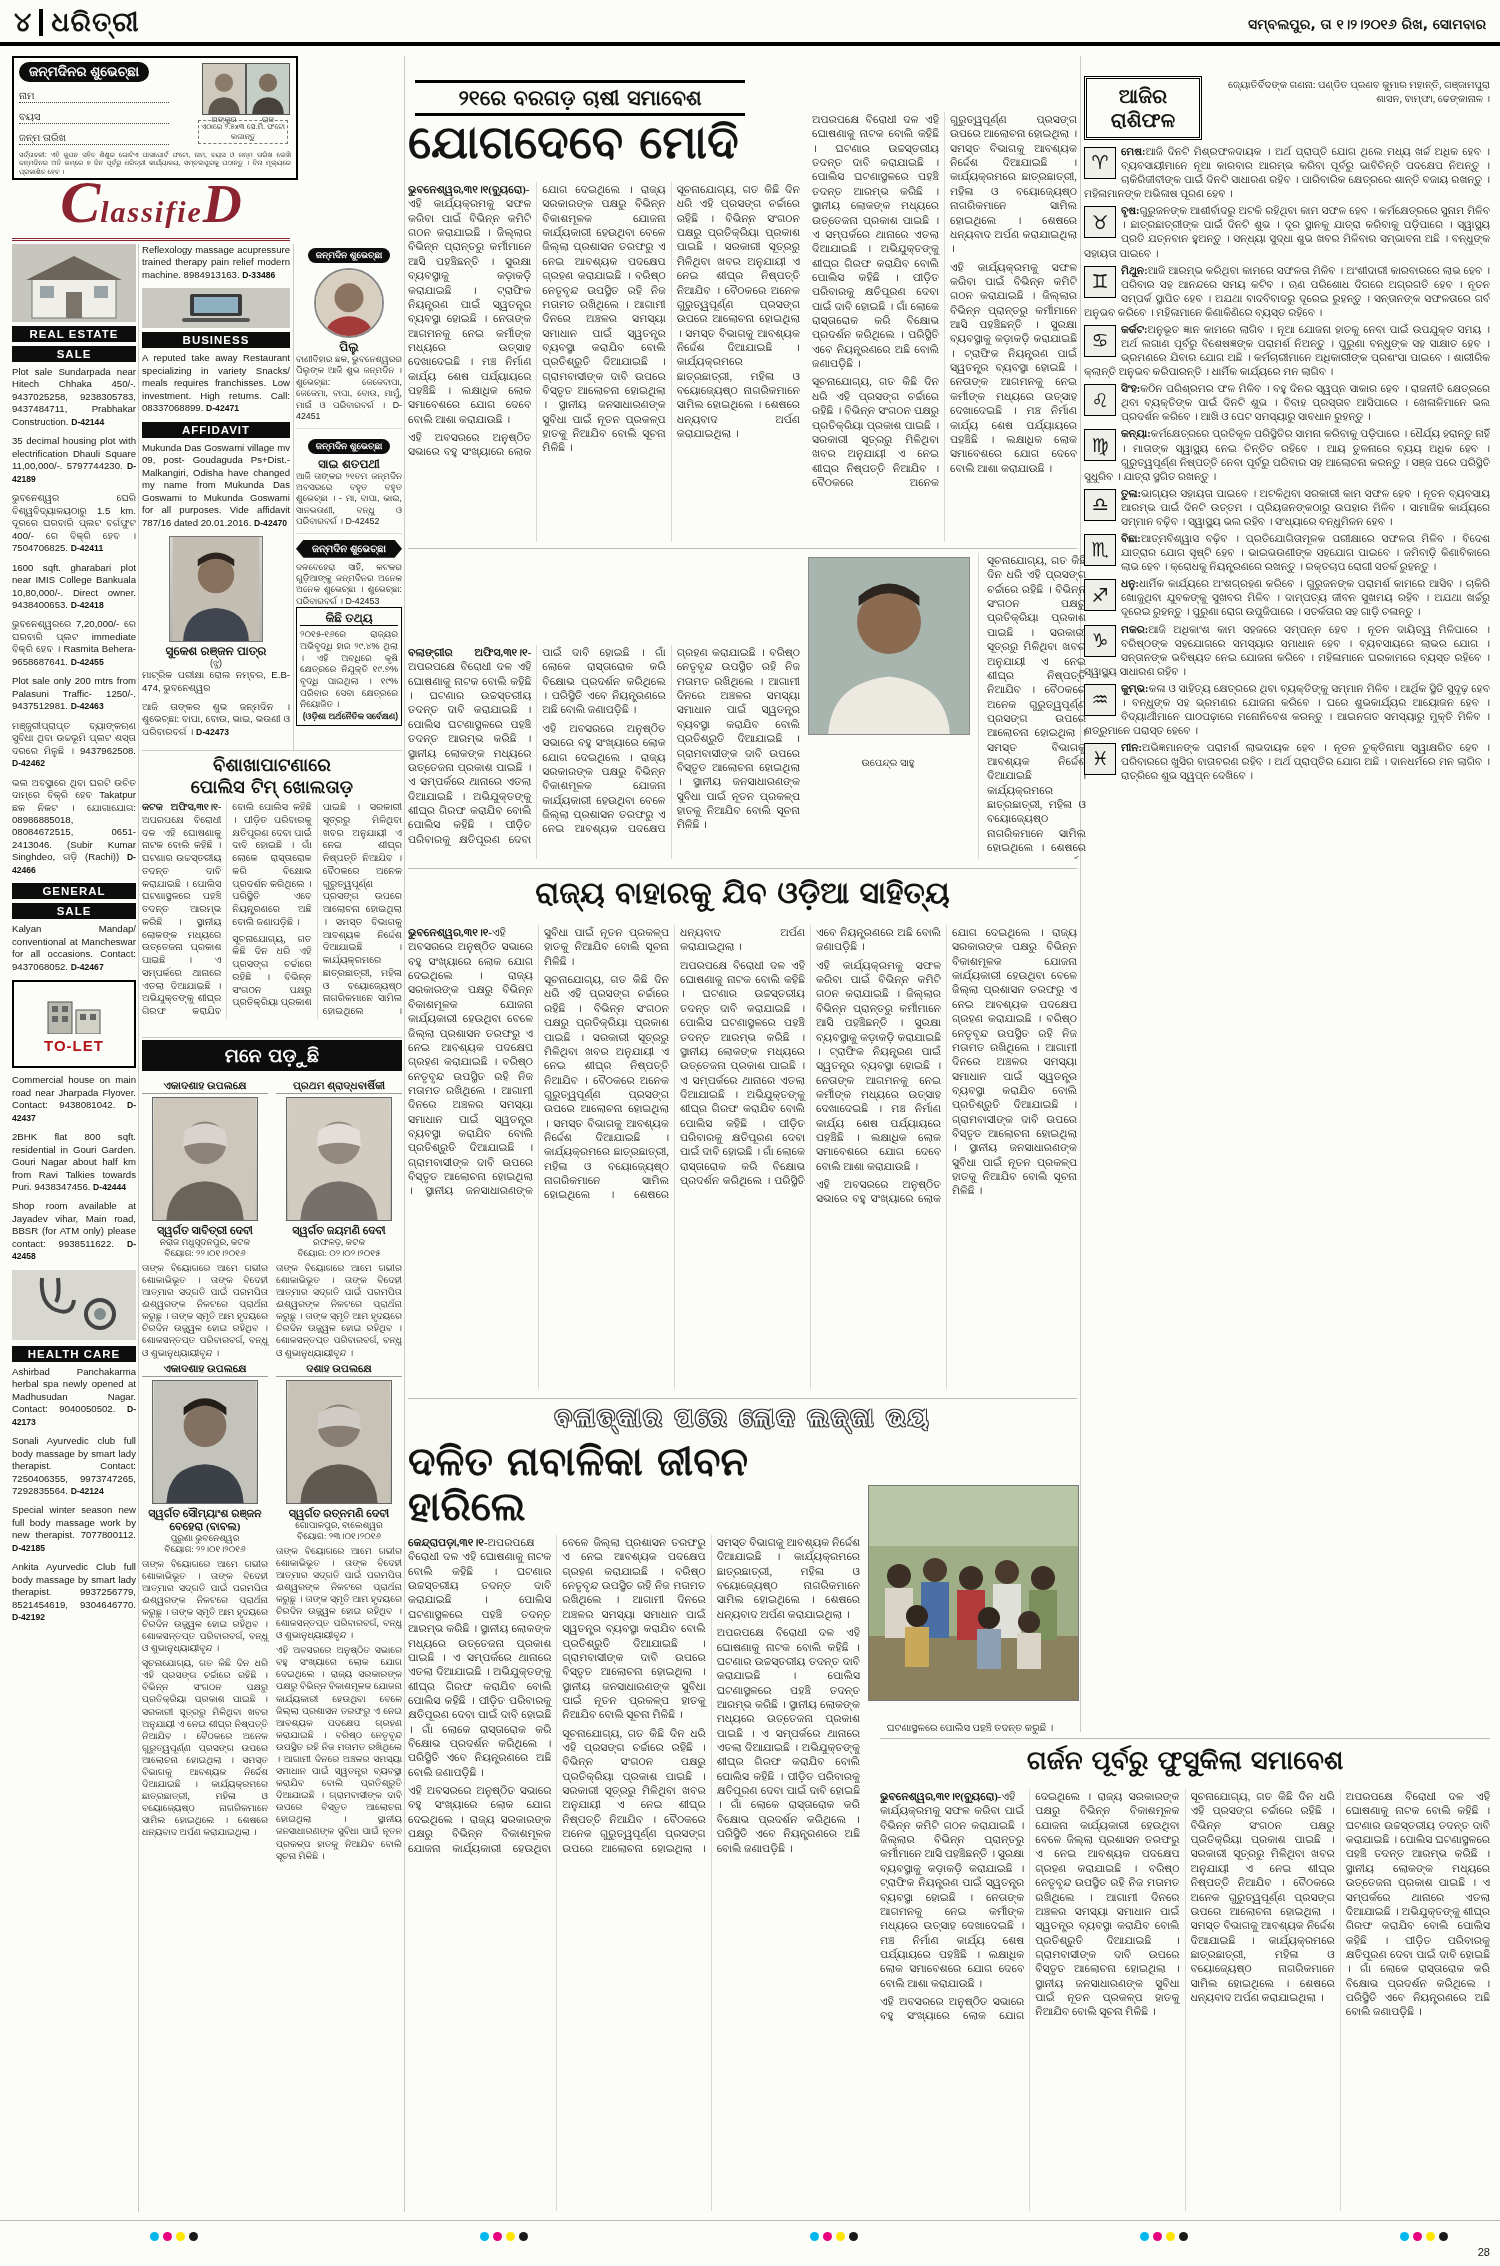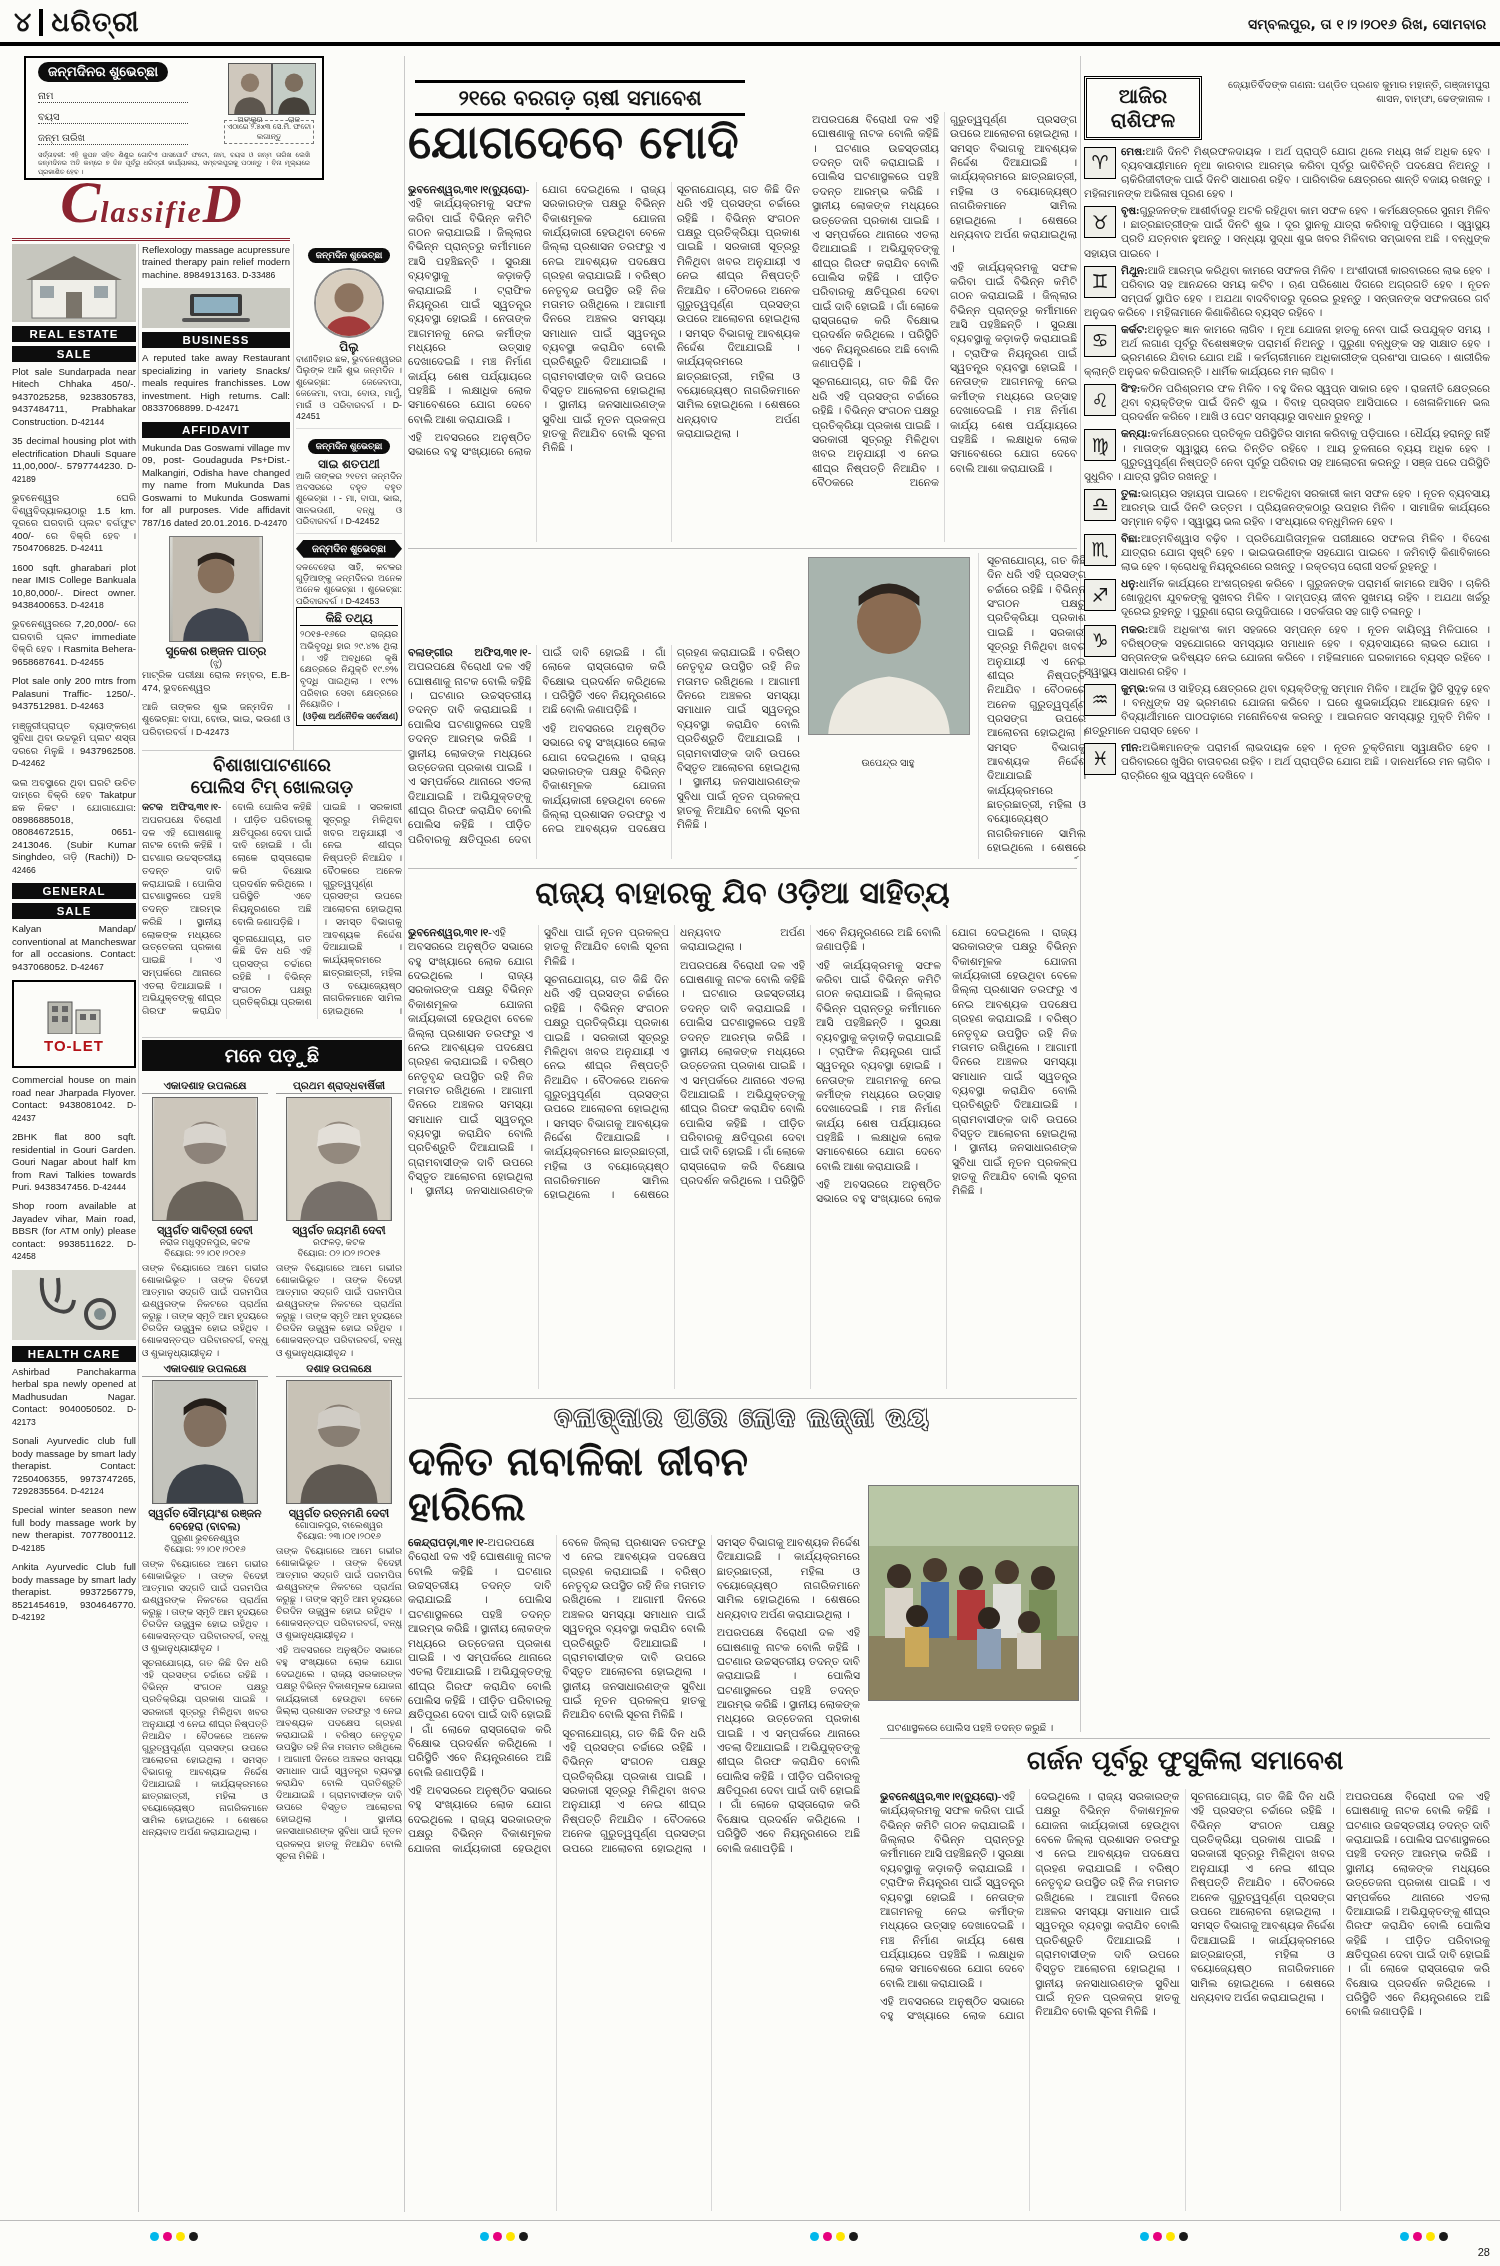--- a/index.html
+++ b/index.html
@@ -20,21 +20,21 @@
   .bp{font-size:10.8px;line-height:1.33;text-align:justify;margin:0 0 4px;}
   .dl{font-weight:bold;}
   .cols3{column-count:3;column-gap:11px;column-rule:1px solid #d8d8d8;}
   .cols2{column-count:2;column-gap:11px;column-rule:1px solid #d8d8d8;}
   .cols4{column-count:4;column-gap:11px;column-rule:1px solid #d8d8d8;}
   .cols5{column-count:5;column-gap:11px;column-rule:1px solid #d8d8d8;}
   .photo{position:relative;overflow:hidden;background:linear-gradient(180deg,#d9d9d3,#b3b3ab);}
   .photo svg{position:absolute;inset:0;width:100%;height:100%;}
   .caption{font-size:10px;text-align:center;margin-top:20px;}
   
-  .bday{position:absolute;left:24px;top:56px;width:272px;height:112px;border:2px solid #000;padding:4px 12px;
+  .bday{position:absolute;left:12px;top:56px;width:272px;height:112px;border:2px solid #000;padding:4px 5px;
         font-family:"Liberation Sans",sans-serif;}
   .bday-ribbon{display:inline-block;background:#0d0d0d;color:#fff;border-radius:10px;
                padding:2px 10px;font-weight:bold;font-size:13.5px;}
   .bday-photos{position:absolute;right:6px;top:5px;display:flex;}
   .bday-photo{width:42px;height:50px;border:1px solid #555;}
   .bday-photo-cap{font-size:8px;text-align:center;}
   .bday-field{font-size:10px;border-bottom:1px dotted #444;width:150px;margin-top:8px;}
   .bday-note{position:absolute;right:8px;top:62px;width:86px;font-size:7.5px;text-align:center;border:1px dashed #777;padding:1px;}
   .bday-fine{font-size:6.8px;line-height:1.25;margin-top:6px;text-align:justify;}
   
@@ -44,21 +44,21 @@
   .clogo .mid{font-size:30px;font-weight:bold;font-style:italic;letter-spacing:2px;}
   .clogo .d{font-size:54px;font-weight:bold;font-style:italic;line-height:1;}
   
   .colA{position:absolute;left:12px;top:244px;width:124px;height:1968px;overflow:hidden;
         font-family:"Liberation Sans",sans-serif;}
   .colB{position:absolute;left:142px;top:244px;width:148px;height:506px;overflow:hidden;
         font-family:"Liberation Sans",sans-serif;}
   .colC{position:absolute;left:296px;top:244px;width:106px;height:506px;overflow:hidden;
         font-family:"Liberation Sans",sans-serif;}
   .ad{font-size:9.6px;line-height:1.3;text-align:justify;margin-bottom:7px;}
-  .ad .code{font-size:8.6px;font-weight:normal;}
+  .ad .code{font-size:8.6px;font-weight:bold;}
   .mini-banner{font-size:11.5px;padding:2px 0;margin:4px 0;}
   .img-house{height:78px;margin-bottom:2px;}
   .img-laptop{height:40px;margin:3px 0;}
   .tolet-box{border:2px solid #000;height:84px;margin:6px 0;display:flex;flex-direction:column;
              align-items:center;justify-content:center;gap:3px;}
   .tolet-txt{color:#b31217;font-weight:bold;font-size:15px;letter-spacing:1px;}
   .img-steth{height:70px;margin:6px 0;}
   
   .cad{border-bottom:1px solid #ddd;padding-bottom:5px;margin-bottom:6px;text-align:center;}
   .cad-ribbon{display:inline-block;background:#0d0d0d;color:#fff;font-size:9px;font-weight:bold;

